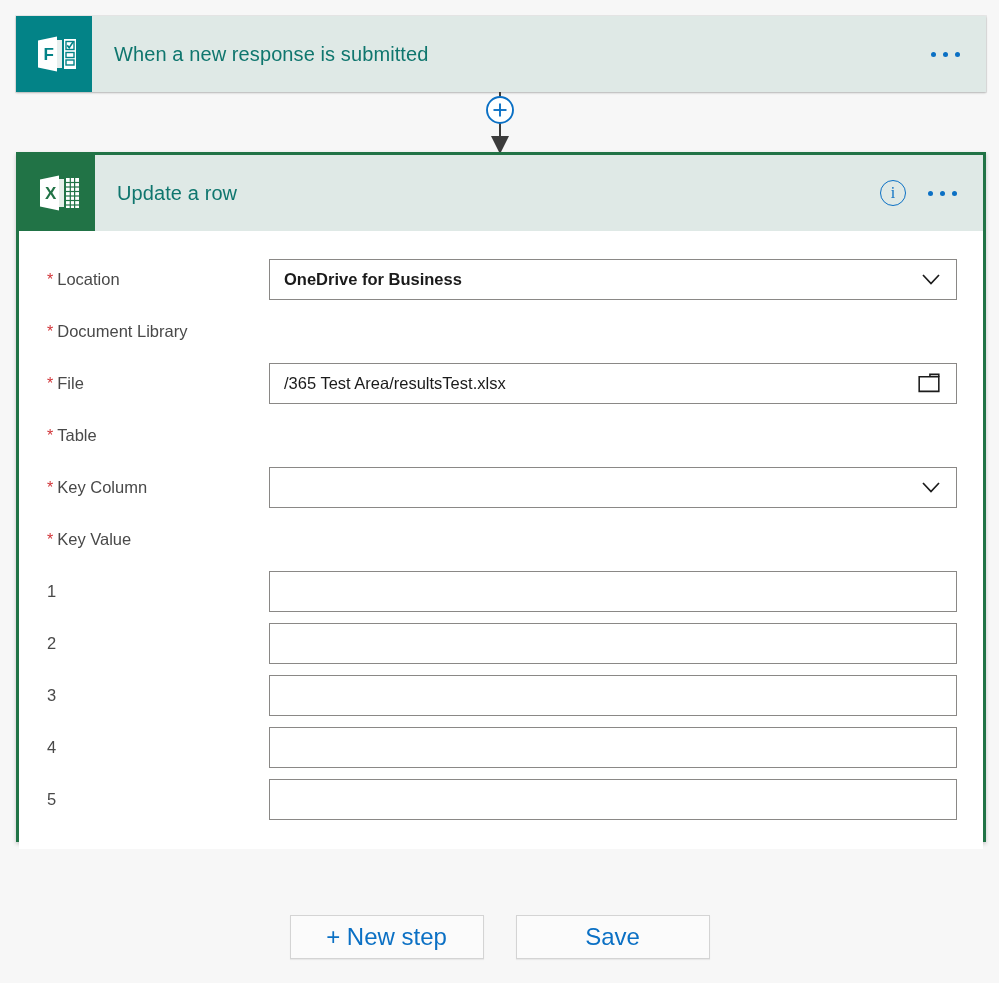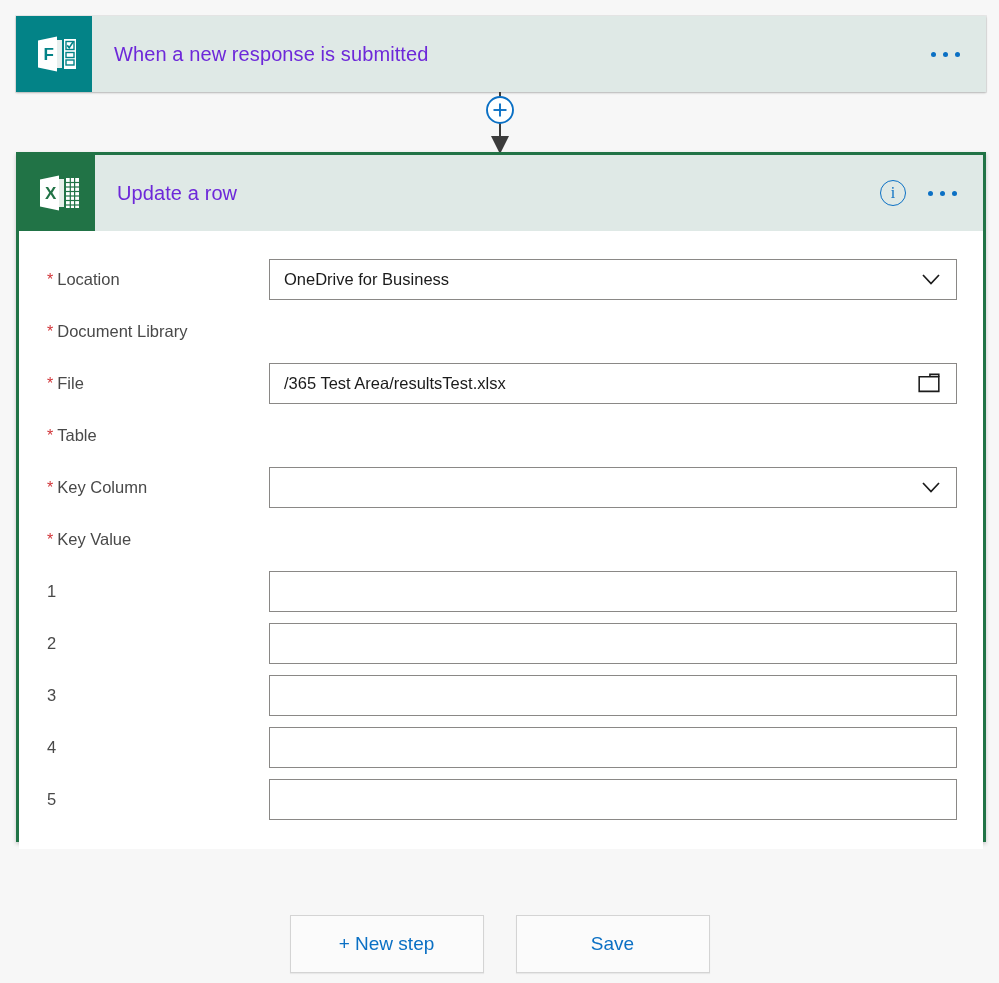--- a/index.html
+++ b/index.html
@@ -38,21 +38,21 @@
   }
   .icon-tile.forms { background: #038387; }
   .icon-tile.excel { background: #217346; }
 
   .card-title {
     flex: 1;
     display: flex;
     align-items: center;
     padding-left: 22px;
     font-size: 20px;
-    color: #6d28d9;
+    color: #0f766e;
     letter-spacing: 0.1px;
   }
   .head-actions {
     display: flex;
     align-items: center;
     padding-right: 20px;
     gap: 16px;
   }
   .ellipsis {
     display: flex;
@@ -140,21 +140,21 @@
     height: 41px;
     border: 1px solid #8a8886;
     background: #fff;
     display: flex;
     align-items: center;
     padding: 0 14px;
     font-size: 16.5px;
     color: #1b1b1b;
     cursor: text;
   }
-  .ctl.select { cursor: pointer; padding-right: 46px; }
+  .ctl.select { cursor: pointer; padding-right: 46px; font-weight: bold; }
   .ctl .val { overflow: hidden; white-space: nowrap; text-overflow: ellipsis; }
   .ctl .ph { color: #797775; }
   .chev {
     position: absolute;
     right: 14px; top: 50%;
     transform: translateY(-50%);
     width: 22px; height: 22px;
   }
   .folder {
     position: absolute;
@@ -169,25 +169,25 @@
     position: absolute;
     left: 0;
     top: 915px;
     width: 999px;
     display: flex;
     justify-content: center;
     gap: 32px;
   }
   .btn {
     min-width: 194px;
-    height: 58px;
+    height: 44px;
     background: #fbfbfb;
     border: 1px solid #d4d4d4;
     color: #0b70c4;
-    font-size: 19px;
+    font-size: 24px;
     display: flex;
     align-items: center;
     justify-content: center;
     cursor: pointer;
     box-shadow: 0 1px 1px rgba(0,0,0,0.06);
   }
   .btn.save { min-width: 194px; }
 </style>
 </head>
 <body>

